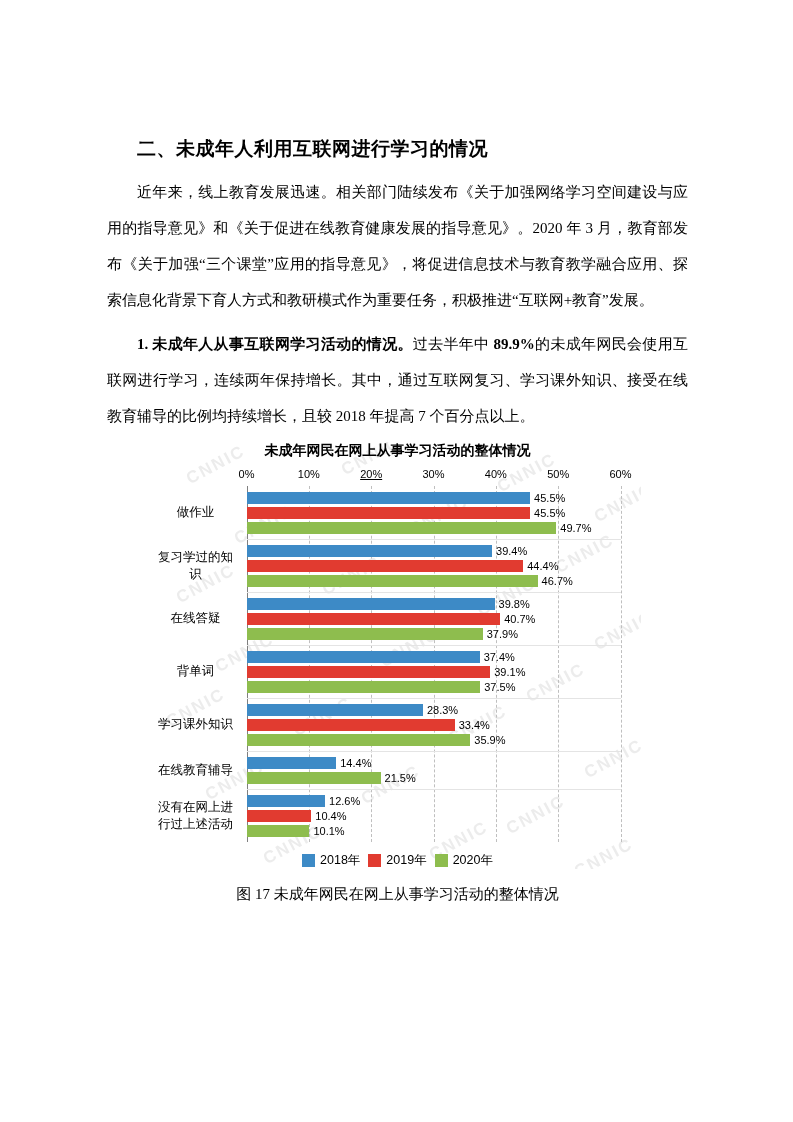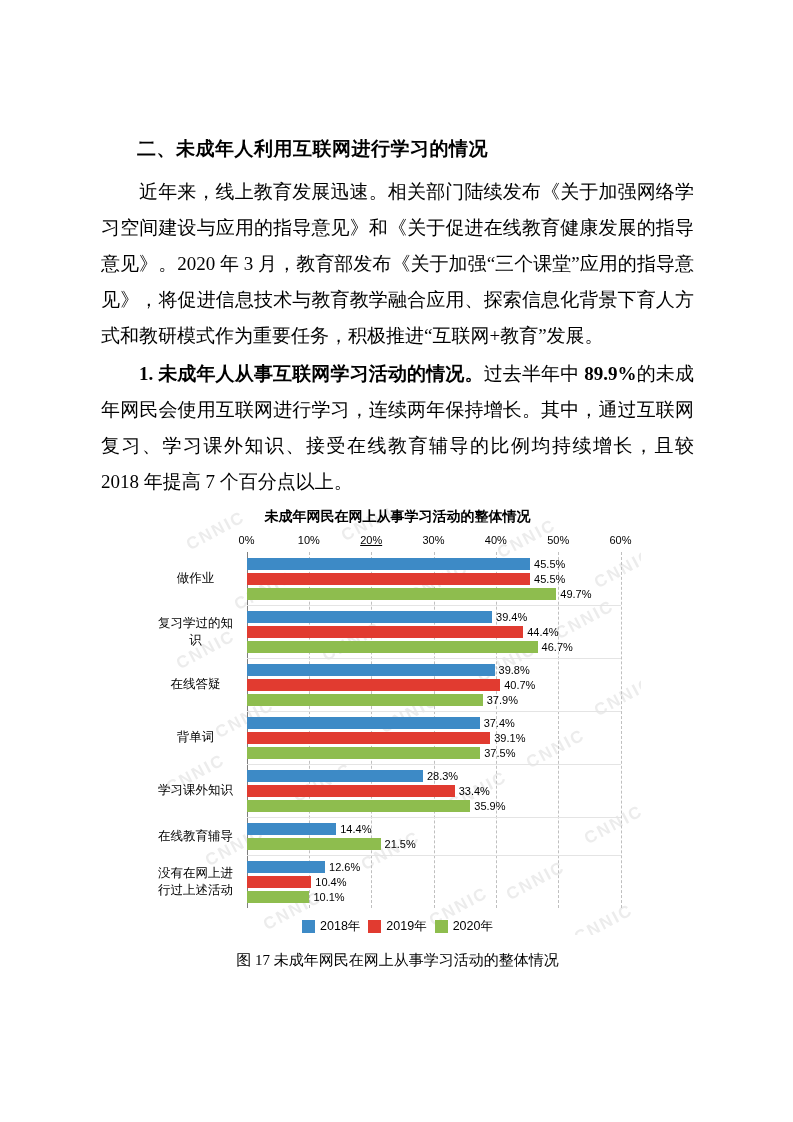--- a/index.html
+++ b/index.html
@@ -7,21 +7,21 @@
     position:relative;width:793px;height:1122px;margin:0 auto;background:#ffffff;
     color:#000;overflow:hidden;
     font-family:"Liberation Serif","DejaVu Serif",serif;
   }
   .content{position:absolute;left:99px;top:136px;width:597px;}
   .heading{
     font-family:"Liberation Sans","DejaVu Sans",sans-serif;
     font-size:19px;font-weight:bold;margin:0 0 12px 0;text-indent:2em;letter-spacing:0.5px;
   }
   .body-para{
-    margin:2px;font-size:19px;line-height:36px;text-align:justify;text-indent:2em;
+    margin:8px;font-size:15px;line-height:36px;text-align:justify;text-indent:2em;
   }
   .body-para strong{font-weight:bold;}
 
   
   .figure{width:486px;margin:8px auto 0 auto;position:relative;}
   .watermarks{position:absolute;left:0;right:0;top:0;bottom:0;overflow:hidden;pointer-events:none;z-index:0;}
   .watermark{
     position:absolute;font-family:"Liberation Sans","DejaVu Sans",sans-serif;
     font-weight:bold;font-size:17px;letter-spacing:2px;color:rgba(110,110,110,0.13);
     transform:rotate(-28deg);white-space:nowrap;

